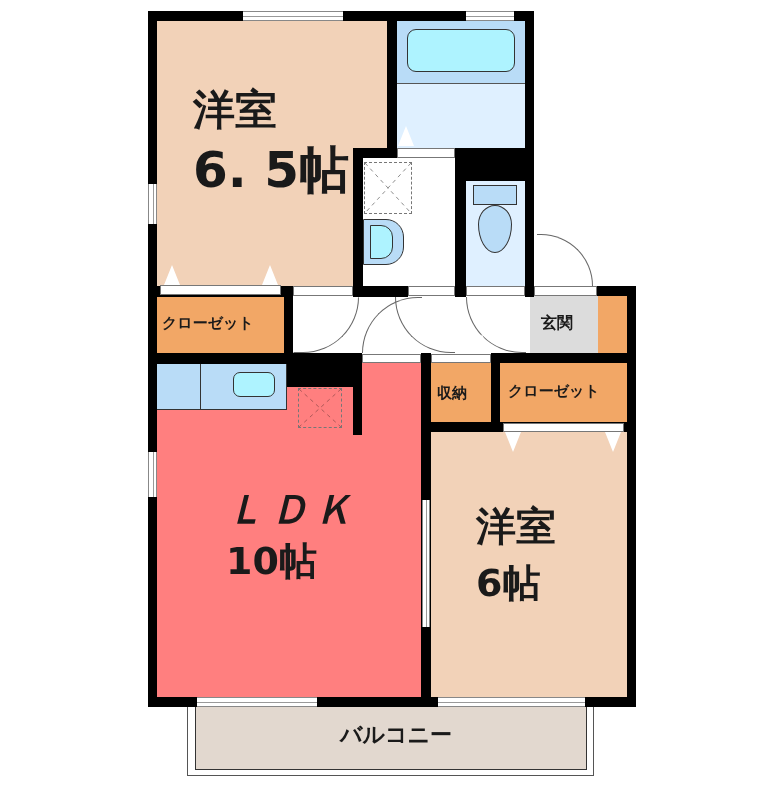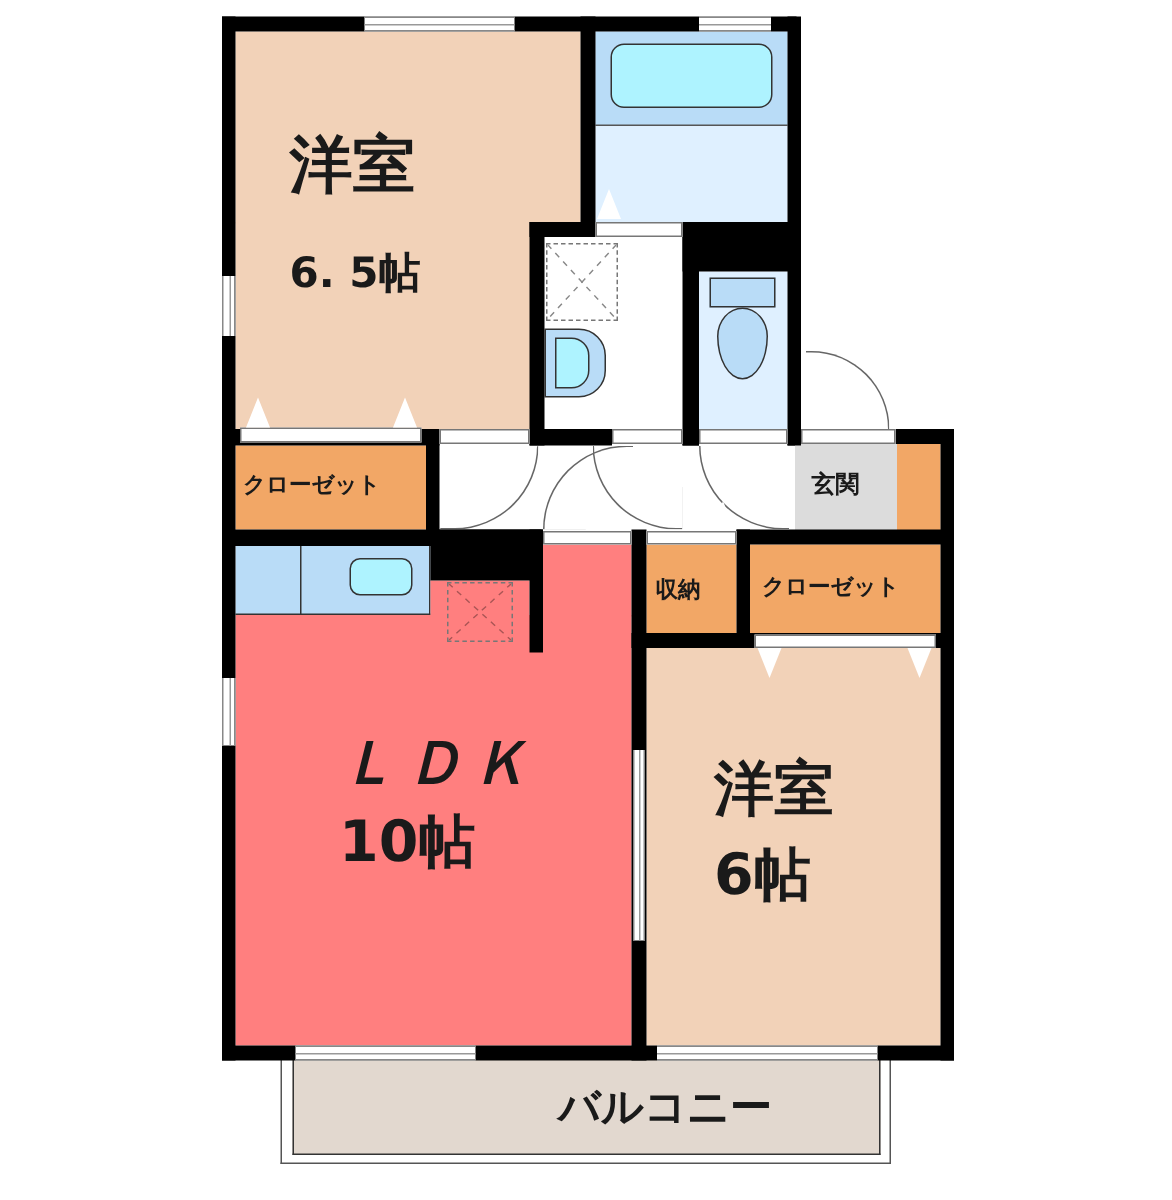--- a/index.html
+++ b/index.html
@@ -71,25 +71,25 @@
 <div class="room-label" style="left:437px;top:385px;font-size:15px;">収納</div>
 
 <div class="abs" style="left:500px;top:363px;width:127px;height:59px;background:#f2a766;"></div>
 <div class="room-label" style="left:508px;top:383px;font-size:15px;">クローゼット</div>
 
 <div class="abs" style="left:431px;top:432px;width:196px;height:265px;background:#f2d2b8;"></div>
 <div class="room-label" style="left:476px;top:503px;font-size:40px;">洋室</div>
 <div class="room-label" style="left:476px;top:562px;font-size:38px;">6帖</div>
 
 <div class="room-label" style="left:193px;top:86px;font-size:42px;">洋室</div>
-<div class="room-label" style="left:193px;top:166px;font-size:28px;">6. 5帖</div>
+<div class="room-label" style="left:193px;top:142px;font-size:50px;">6. 5帖</div>
 
 <div class="abs" style="left:187px;top:706px;width:407px;height:70px;border:1px solid #555;border-top:none;background:#fff;"></div>
 <div class="abs" style="left:195px;top:706px;width:392px;height:64px;background:#e2d8cf;border:1px solid #333;border-top:none;"></div>
-<div class="room-label" style="left:340px;top:722px;font-size:28px;margin-left:32px;">バルコニー</div>
+<div class="room-label" style="left:340px;top:722px;font-size:22px;">バルコニー</div>
 
 <div class="abs wall" style="left:148px;top:11px;width:383px;height:10px;"></div>
 
 <div class="abs wall" style="left:148px;top:11px;width:9px;height:696px;"></div>
 
 <div class="abs wall" style="left:148px;top:697px;width:488px;height:10px;"></div>
 
 <div class="abs wall" style="left:525px;top:11px;width:9px;height:286px;"></div>
 
 <div class="abs wall" style="left:627px;top:286px;width:9px;height:421px;"></div>

